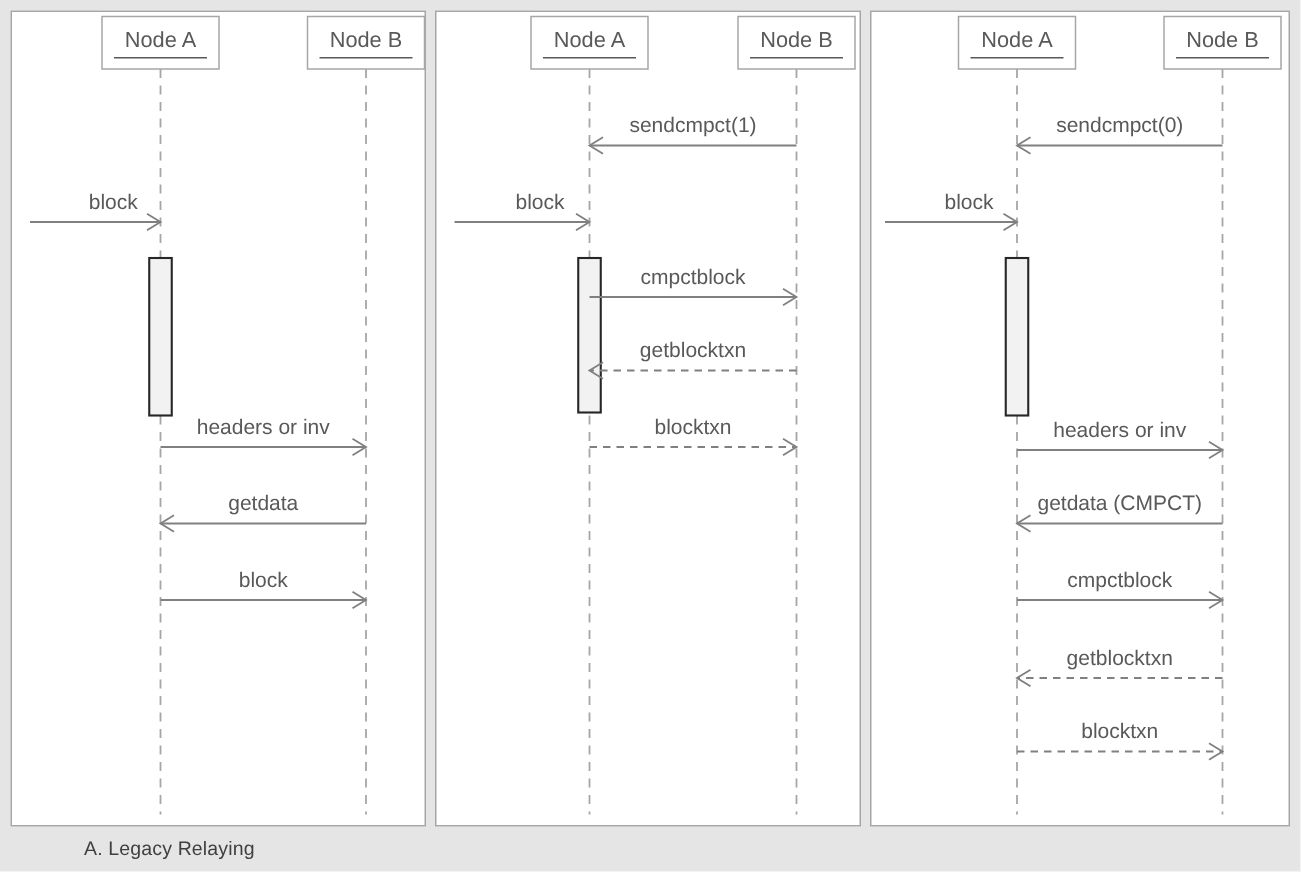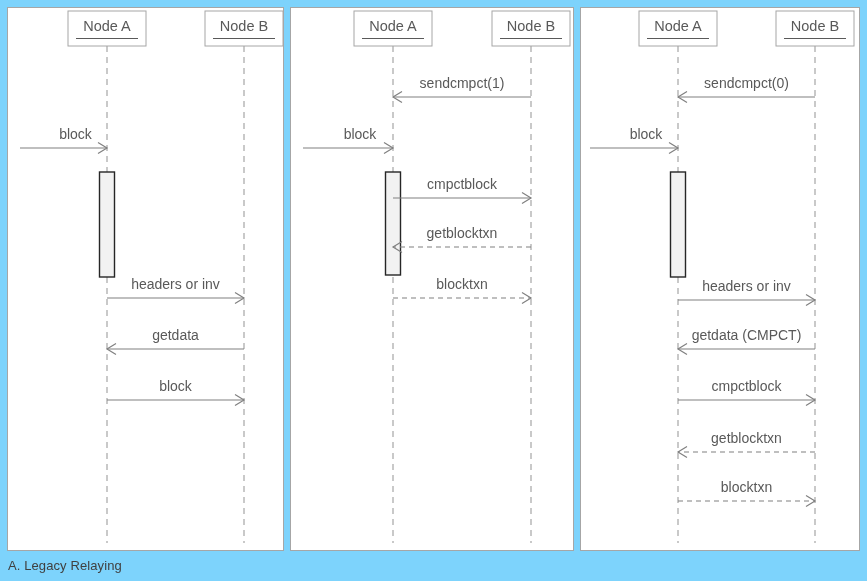--- a/index.html
+++ b/index.html
@@ -10,21 +10,21 @@
   }
   body {
     font-family: "Liberation Sans", sans-serif;
     color: #595959;
     -webkit-font-smoothing: antialiased;
   }
   #figure {
     position: relative;
     width: 867px;
     height: 581px;
-    background: #7dd3fc;
+    background: #e5e5e5;
     overflow: hidden;
   }
   .panel {
     position: absolute;
     top: 7px;
     height: 544px;
     border: 1px solid #a6a6a6;
     box-sizing: border-box;
     background: #ffffff;
   }
@@ -32,20 +32,21 @@
   #panel-b { left: 290px; width: 284px; }
   #panel-c { left: 580px; width: 280px; }
 
   .caption {
     position: absolute;
     top: 558px;
     font-size: 13px;
     color: #404040;
     white-space: nowrap;
     letter-spacing: 0.1px;
+    margin-left: 48px;
   }
   #caption-a { left: 8px; }
   #caption-b { left: 291px; }
   #caption-c { left: 581px; }
 
   
   .diagram-svg {
     position: absolute;
     left: 0;
     top: 0;

